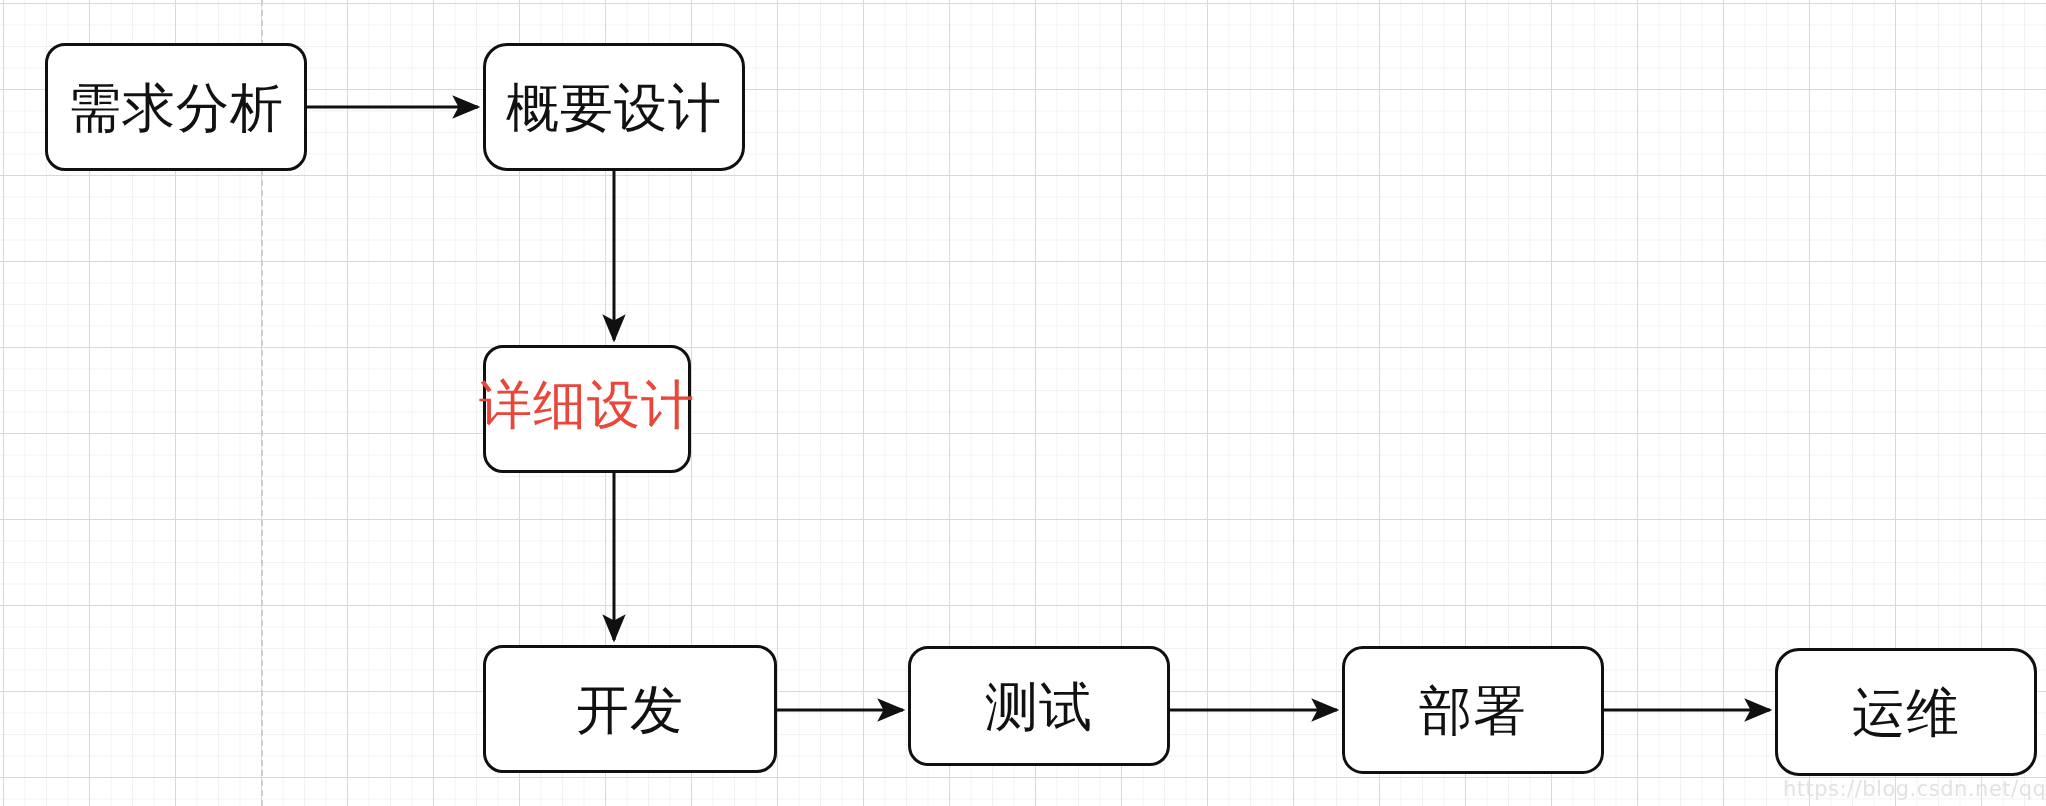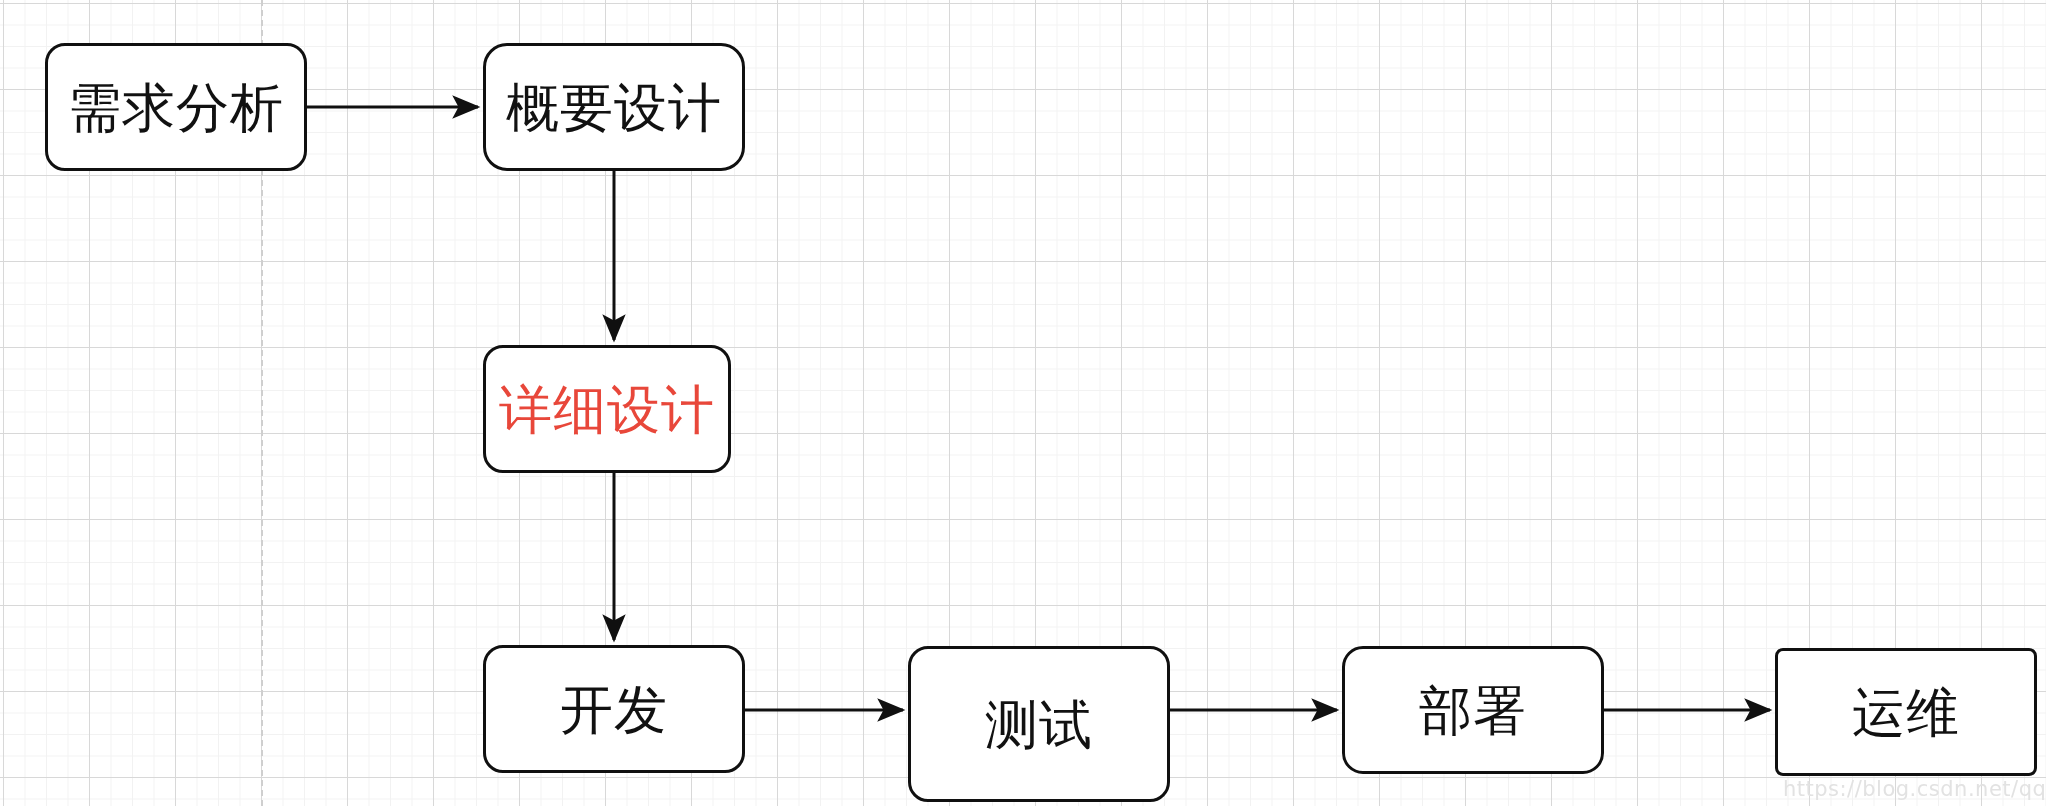--- a/index.html
+++ b/index.html
@@ -104,32 +104,32 @@
       </g>
   </svg>
 
   <div id="node-layer">
       <div class="node" style="left: 45px; top: 43px; width: 262px; height: 128px; border-width: 3px; border-color: rgb(16, 16, 16); border-radius: 20px; background: rgb(255, 255, 255); color: rgb(17, 17, 17);">
         <span>需求分析</span>
       </div>
       <div class="node" style="left: 483px; top: 43px; width: 262px; height: 128px; border-width: 3px; border-color: rgb(16, 16, 16); border-radius: 24px; background: rgb(255, 255, 255); color: rgb(17, 17, 17);">
         <span>概要设计</span>
       </div>
-      <div class="node accent" style="left: 483px; top: 345px; width: 248px; height: 128px; border-width: 3px; border-color: rgb(16, 16, 16); border-radius: 20px; background: rgb(255, 255, 255); color: rgb(232, 71, 58);">
+      <div class="node accent" style="left: 483px; top: 345px; width: 208px; height: 128px; border-width: 3px; border-color: rgb(16, 16, 16); border-radius: 20px; background: rgb(255, 255, 255); color: rgb(232, 71, 58); font-family: Liberation Mono, monospace;">
         <span>详细设计</span>
       </div>
-      <div class="node" style="left: 483px; top: 645px; width: 262px; height: 128px; border-width: 3px; border-color: rgb(16, 16, 16); border-radius: 20px; background: rgb(255, 255, 255); color: rgb(17, 17, 17);">
+      <div class="node" style="left: 483px; top: 645px; width: 294px; height: 128px; border-width: 3px; border-color: rgb(16, 16, 16); border-radius: 20px; background: rgb(255, 255, 255); color: rgb(17, 17, 17);">
         <span>开发</span>
       </div>
-      <div class="node" style="left: 908px; top: 646px; width: 262px; height: 156px; border-width: 3px; border-color: rgb(16, 16, 16); border-radius: 20px; background: rgb(255, 255, 255); color: rgb(17, 17, 17);">
+      <div class="node" style="left: 908px; top: 646px; width: 262px; height: 120px; border-width: 3px; border-color: rgb(16, 16, 16); border-radius: 20px; background: rgb(255, 255, 255); color: rgb(17, 17, 17);">
         <span>测试</span>
       </div>
       <div class="node" style="left: 1342px; top: 646px; width: 262px; height: 128px; border-width: 3px; border-color: rgb(16, 16, 16); border-radius: 21px; background: rgb(255, 255, 255); color: rgb(17, 17, 17);">
         <span>部署</span>
       </div>
-      <div class="node" style="left: 1775px; top: 648px; width: 262px; height: 128px; border-width: 3px; border-color: rgb(16, 16, 16); border-radius: 8px; background: rgb(255, 255, 255); color: rgb(17, 17, 17);">
+      <div class="node" style="left: 1775px; top: 648px; width: 262px; height: 128px; border-width: 3px; border-color: rgb(16, 16, 16); border-radius: 24px; background: rgb(255, 255, 255); color: rgb(17, 17, 17);">
         <span>运维</span>
       </div>
     </div>
 
   <div id="watermark" style="left: 1783px; top: 777px; color: rgb(226, 226, 226);">https://blog.csdn.net/qq_33589510</div>
 
 </div>
 
 </body></html>

